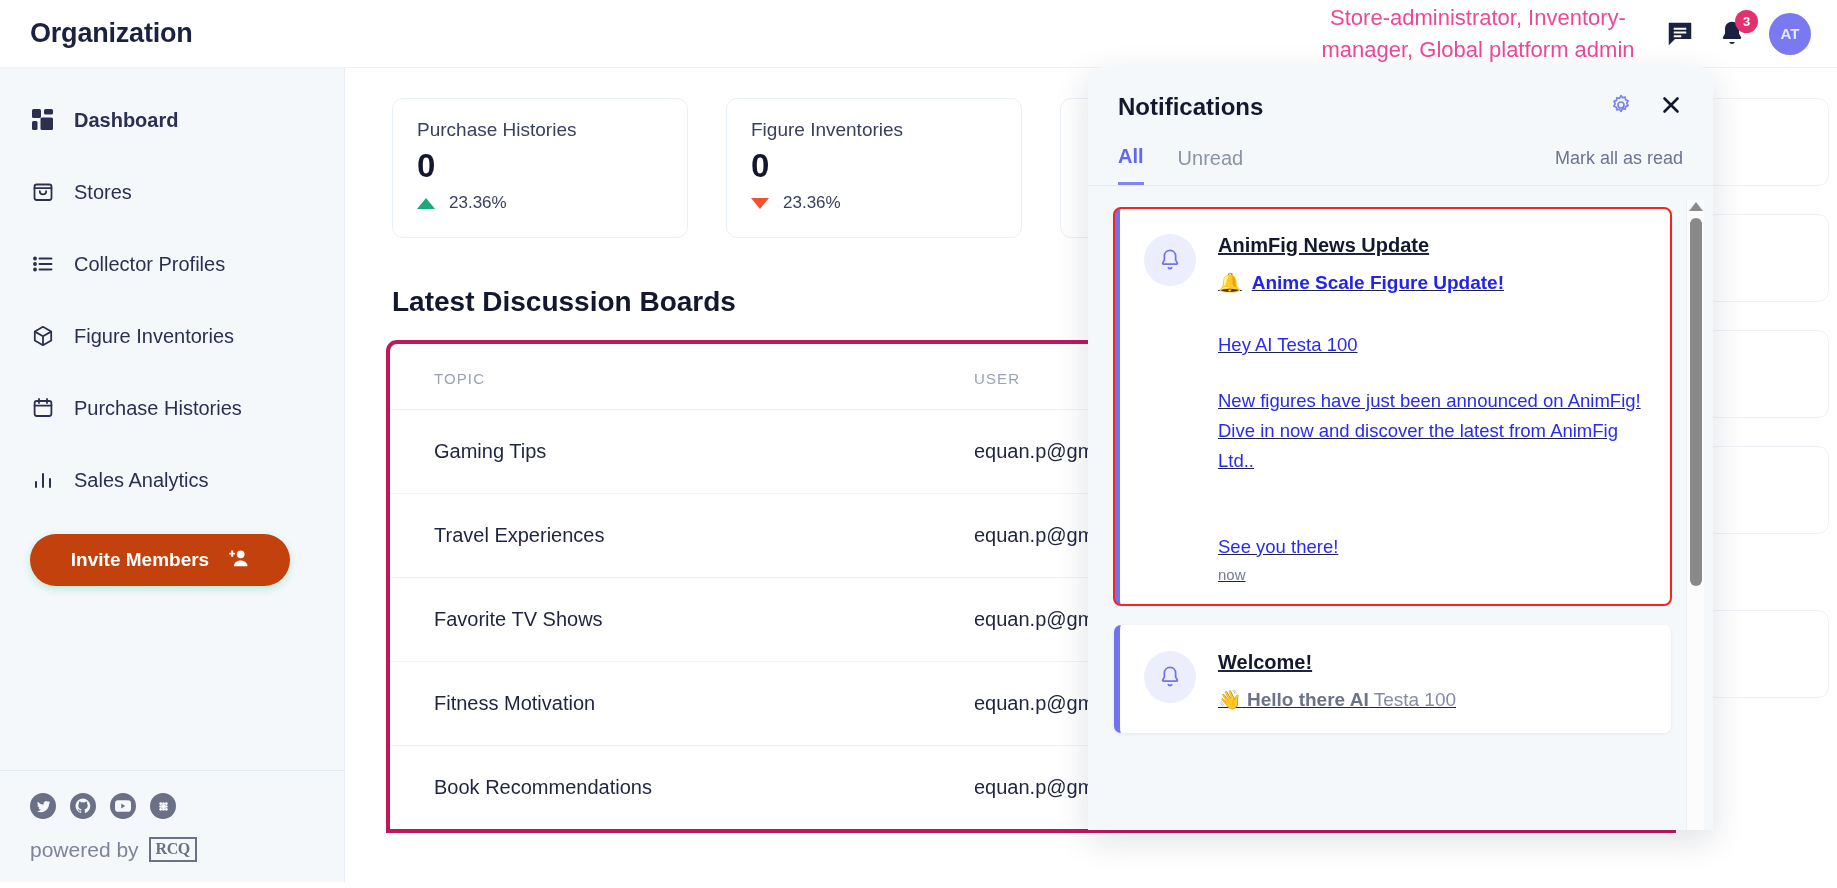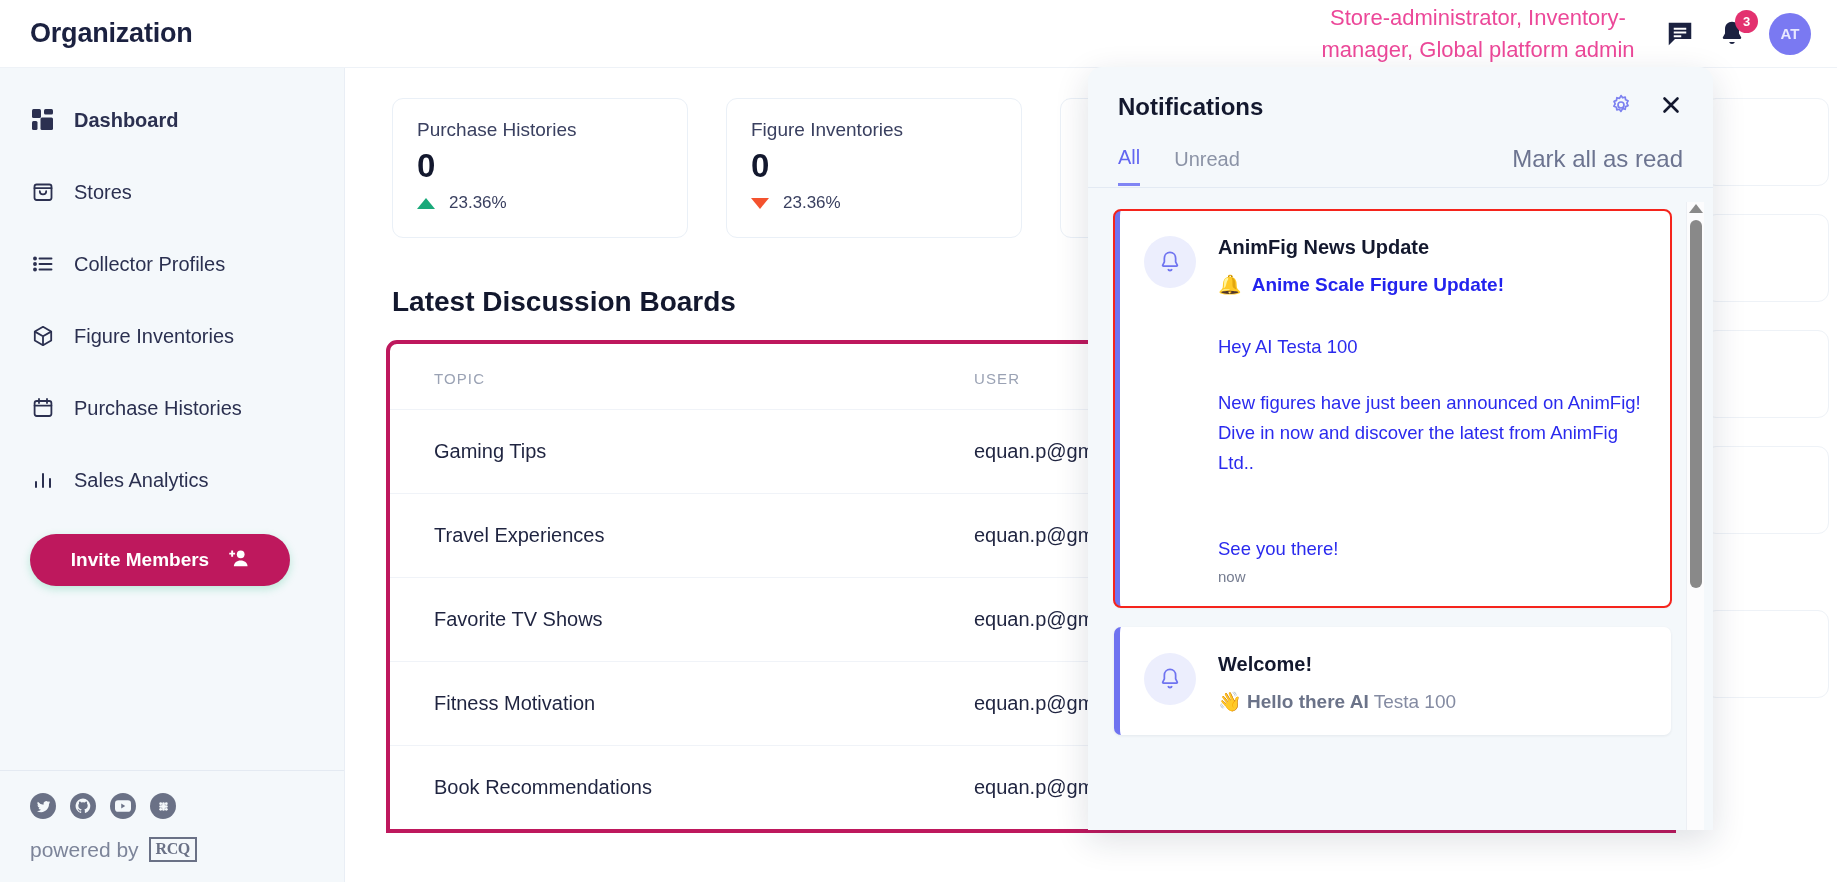--- a/index.html
+++ b/index.html
@@ -78,21 +78,21 @@
     cursor: pointer;
     color: #2b3050;
   }
   .nav-item .nav-ico { width: 26px; height: 26px; display: flex; align-items: center; justify-content: center; flex: 0 0 26px; }
   .nav-item .nav-label { font-size: 20px; }
   .nav-item.active .nav-label { font-weight: bold; }
 
   .invite-wrap { padding: 18px 30px 26px 30px; }
   .invite-btn {
     width: 260px; height: 52px;
-    background: #be185d;
+    background: #c2410c;
     border: none; border-radius: 26px;
     color: #ffffff;
     font-size: 19px; font-weight: bold;
     font-family: "Liberation Sans", sans-serif;
     display: flex; align-items: center; justify-content: center;
     gap: 16px;
     cursor: pointer;
     box-shadow: 0 3px 9px rgba(35,193,128,0.28);
   }
   .sidebar-foot {
@@ -175,24 +175,24 @@
   .np-tabs {
     display: flex; align-items: center;
     padding: 24px 30px 0 30px;
     border-bottom: 1px solid #e3eaf3;
   }
   .np-tab {
     font-size: 20px; color: #8b93a6;
     padding-bottom: 14px; margin-right: 34px;
     cursor: pointer;
   }
-  .np-tab.active { color: #6366f1; font-weight: normal; border-bottom: 3px solid #8085f4; }
-  .np-markall { margin-left: auto; font-size: 24px; color: #6c7490; padding-bottom: 14px; cursor: pointer; }
-
-  .np-body { position: relative; flex: 1; overflow: hidden; padding: 22px 42px 0 26px; }
+  .np-tab.active { color: #6366f1; font-weight: bold; border-bottom: 3px solid #8085f4; }
+  .np-markall { margin-left: auto; font-size: 18px; color: #6c7490; padding-bottom: 14px; cursor: pointer; }
+
+  .np-body { position: relative; flex: 1; overflow: hidden; padding: 22px 42px 0 26px; text-decoration: underline; }
 
   .notif-card {
     position: relative;
     background: #ffffff;
     border-radius: 7px;
     border-left: 6px solid #6f73f0;
     display: flex; gap: 22px;
     padding: 26px 26px 22px 24px;
     margin-bottom: 20px;
     box-shadow: 0 1px 3px rgba(20,30,60,0.07);

